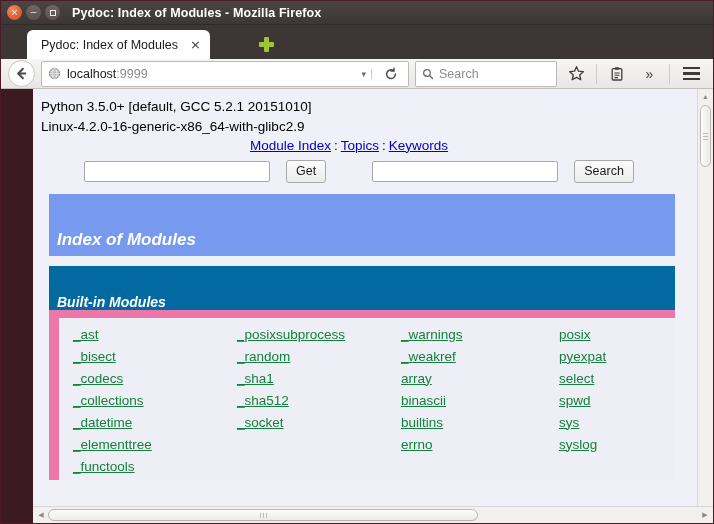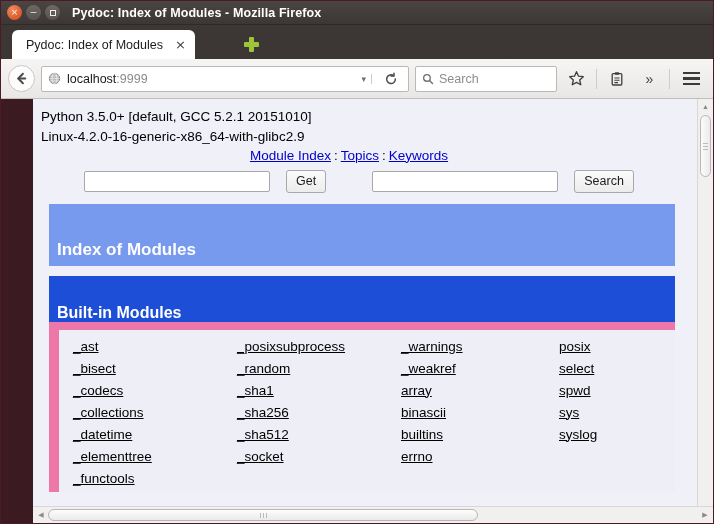--- a/index.html
+++ b/index.html
@@ -41,21 +41,21 @@
     flex: 1; text-align: left; margin-left: 12px;
     color: #ffffff; font-size: 12.5px; font-weight: bold;
     white-space: nowrap; overflow: hidden;
     letter-spacing: 0.1px;
   }
 
   
   .tabstrip {
     height: 34px; background: #3c3735;
     display: flex; align-items: flex-end;
-    padding-left: 11px; flex: none; gap: 44px;
+    padding-left: 26px; flex: none; gap: 44px;
   }
   .tab {
     height: 29px; background: #ffffff;
     border-radius: 6px 6px 0 0;
     display: flex; align-items: center;
     padding: 0 9px 0 14px; gap: 12px;
     max-width: 230px;
   }
   .tab-label {
     font-size: 12.5px; color: #1b1b1b;
@@ -69,21 +69,21 @@
     width: 26px; height: 29px;
     display: flex; align-items: center; justify-content: center;
     position: relative;
   }
   .newtab .plus-h, .newtab .plus-v { position: absolute; background: #9fc43a; }
   .newtab .plus-h { width: 15px; height: 5px; border-radius: 1px; }
   .newtab .plus-v { width: 5px; height: 15px; border-radius: 1px; }
 
   
   .navbar {
-    height: 40px; flex: none;
+    height: 30px; flex: none;
     background: linear-gradient(to bottom, #f6f5f4 0%, #e9e7e5 100%);
     border-bottom: 1px solid #c3bfbc;
     display: flex; align-items: center;
     padding: 0 7px; gap: 6px;
   }
   .backbtn {
     width: 27px; height: 27px; border-radius: 50%;
     border: 1px solid #cac6c3; background: #fdfdfd;
     display: flex; align-items: center; justify-content: center;
     color: #4a4a4a;
@@ -153,41 +153,41 @@
     background: linear-gradient(to bottom, #fbfbfb, #ececec);
     border: 1px solid #a9a9a9; border-radius: 3px;
     font-family: "Liberation Sans", sans-serif;
   }
   .gap { width: 14px; }
 
   .band {
     margin: 11px 22px 0 8px;
     padding: 36px 0 6px 8px;
     color: #ffffff;
-    font-size: 17px; font-weight: bold;
+    font-size: 17px; font-weight: bold; font-style: italic;
   }
   .band.blue { background: #7799ee; }
   .band.pink {
     margin-top: 10px; padding: 28px 0 0 8px;
-    background: #1d4ed8; font-size: 16px;
+    background: #0369a1; font-size: 14px;
   }
   .pink-body {
     background: #ee77aa;
     margin: 0 22px 0 8px;
     padding: 8px 0 0 10px;
   }
   .modgrid {
     background: #eeeef6;
     display: grid;
     grid-template-columns: 164px 164px 158px auto;
     padding: 6px 0 2px 2px;
     column-gap: 0;
   }
   .modcell { font-size: 13.5px; line-height: 22px; padding-left: 12px; }
-  .modcell a { color: #000000; }
+  .modcell a { color: #15803d; }
 
   
   .vscroll {
     width: 16px; flex: none;
     background: #f1f0ef;
     border-left: 1px solid #d9d7d5;
     display: flex; flex-direction: column; align-items: center;
   }
   .vs-arrow {
     width: 16px; height: 15px;
@@ -337,34 +337,34 @@
               <div><a href="#">_codecs</a></div>
               <div><a href="#">_collections</a></div>
               <div><a href="#">_datetime</a></div>
               <div><a href="#">_elementtree</a></div>
               <div><a href="#">_functools</a></div>
             </div>
             <div class="modcell">
               <div><a href="#">_posixsubprocess</a></div>
               <div><a href="#">_random</a></div>
               <div><a href="#">_sha1</a></div>
-              <div><a href="#">_sha256</a></div>
               <div><a href="#">_sha512</a></div>
               <div><a href="#">_socket</a></div>
             </div>
             <div class="modcell">
               <div><a href="#">_warnings</a></div>
               <div><a href="#">_weakref</a></div>
               <div><a href="#">array</a></div>
               <div><a href="#">binascii</a></div>
               <div><a href="#">builtins</a></div>
               <div><a href="#">errno</a></div>
             </div>
             <div class="modcell">
               <div><a href="#">posix</a></div>
+              <div><a href="#">pyexpat</a></div>
               <div><a href="#">select</a></div>
               <div><a href="#">spwd</a></div>
               <div><a href="#">sys</a></div>
               <div><a href="#">syslog</a></div>
             </div>
           </div>
         </div>
       </div>
 
       <div class="vscroll">

